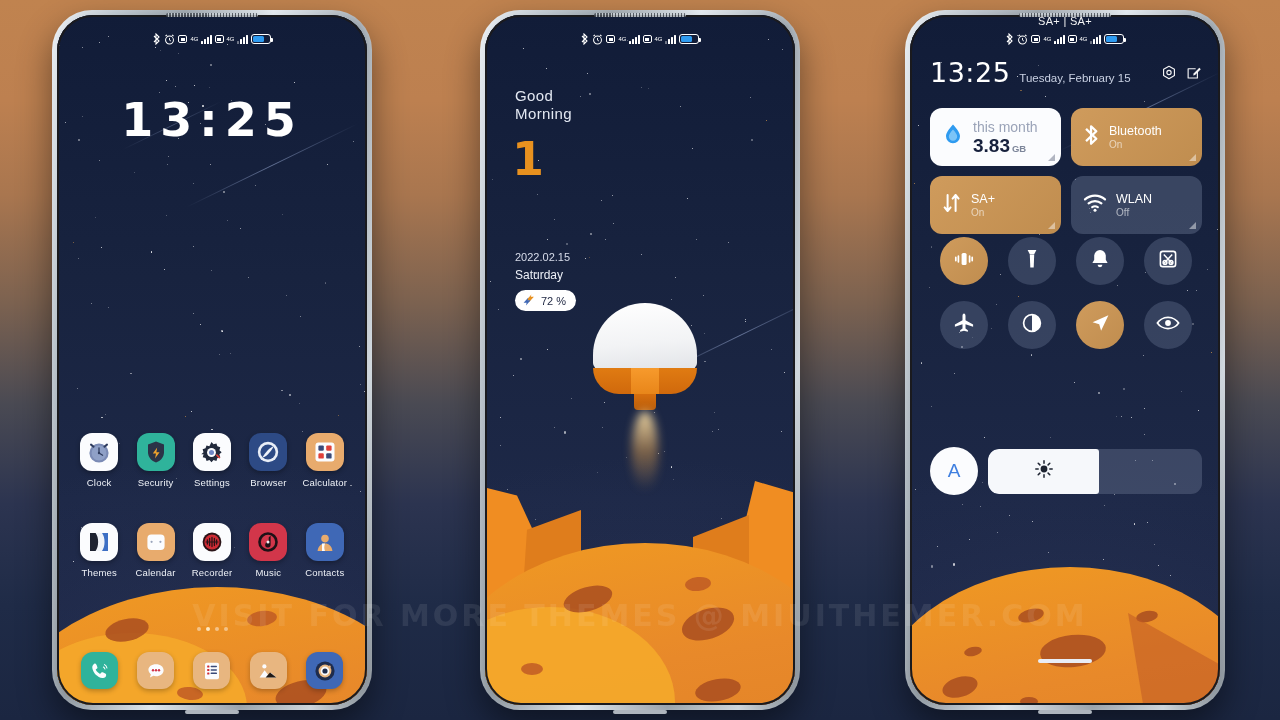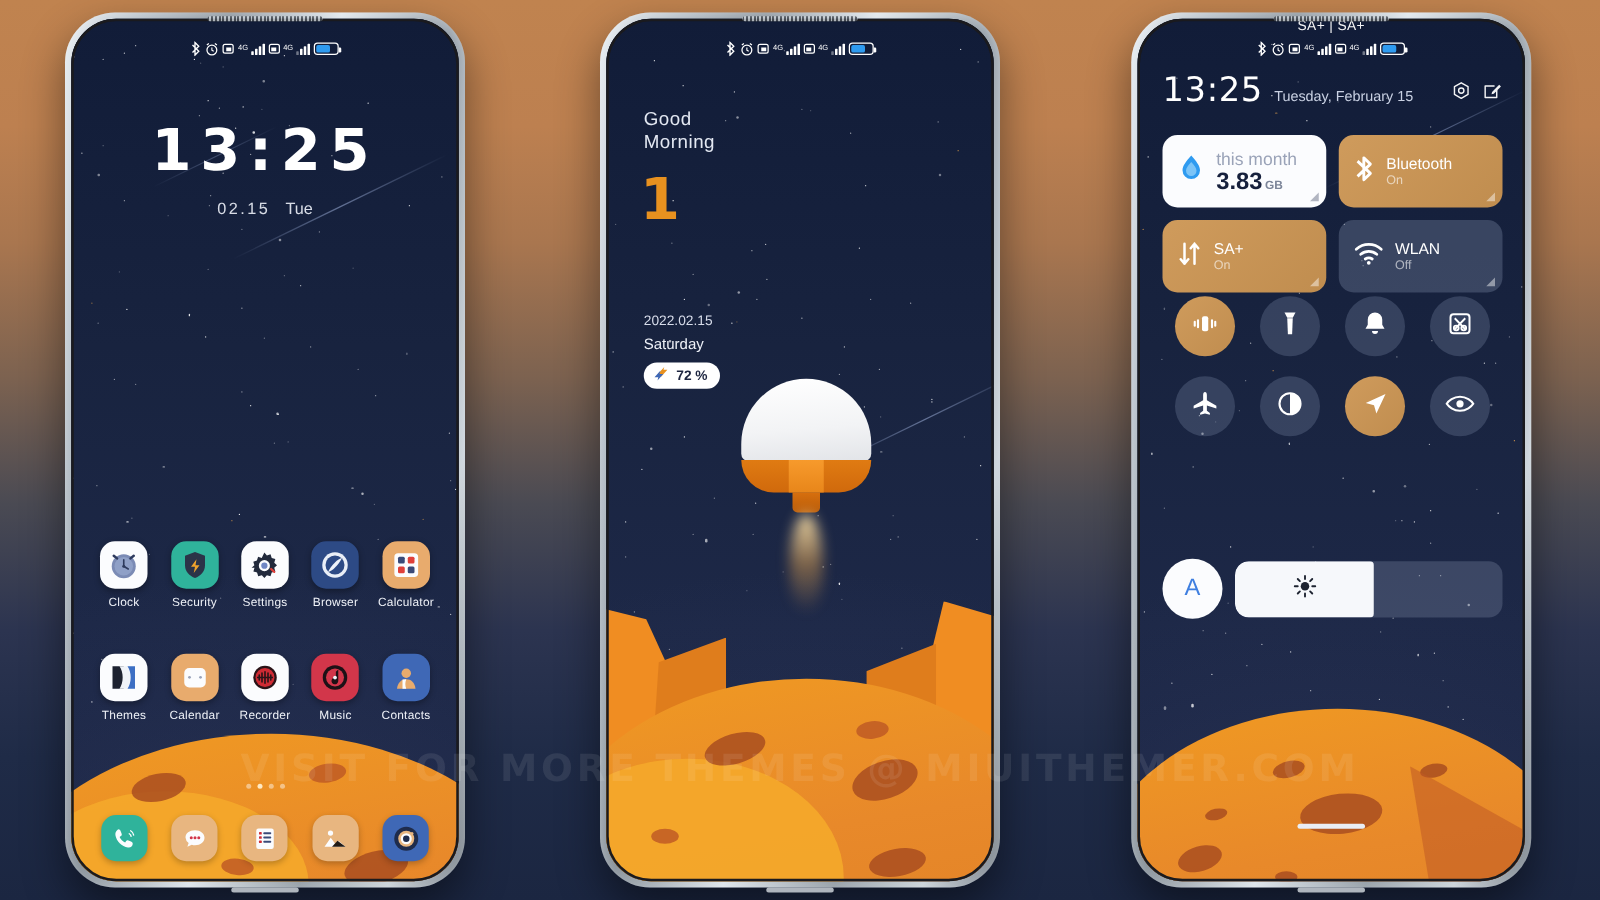--- a/index.html
+++ b/index.html
@@ -165,21 +165,21 @@
     position:absolute; top:160px; left:27px; z-index:4;
     font-size:62px; font-weight:700; color:#fff; line-height:.88;
     font-family:"DejaVu Sans", sans-serif; letter-spacing:-2px;
   }
   .l2-date{ position:absolute; top:236px; left:30px; z-index:4; color:#d7dcea; font-size:11px; }
   .l2-day{ position:absolute; top:253px; left:30px; z-index:4; color:#eef1f8; font-size:12px; }
   .batt-pill{
     position:absolute; top:275px; left:30px; z-index:4;
     background:#fff; border-radius:11px; height:21px; padding:0 10px 0 7px;
     display:flex; align-items:center; gap:5px;
-    font-size:11px; color:#1d2540; font-weight:700;
+    font-size:11px; color:#1d2540; font-weight:400;
   }
 
   
   .rocket{ position:absolute; z-index:4; }
   .rk-dome{
     width:104px;height:66px;border-radius:52px 52px 6px 6px;
     background:linear-gradient(175deg,#ffffff 0%,#f2f3f5 60%,#e2e4e8 100%);
   }
   .rk-band{
     width:104px;height:26px;margin-top:-1px;
@@ -421,23 +421,20 @@
             <i></i>
           </span>
         <span class="battery">
             <i></i>
           </span>
       </div>
     </div>
 
     <div class="lock-clock">
       <div class="lock-time">13:25</div>
-      <div class="lock-date">
-        <span>02.15</span><span class="dow">Tue</span>
-      </div>
     </div>
 
     <div class="app-grid" id="grid-row-2">
       <div class="app">
         <div class="app-ico" style="background:#fbfcfe">
           <svg width="26" height="26" viewBox="0 0 26 26">
             <path d="M4 4h9v18H4z" fill="#1d2230"></path>
             <path d="M9.6 4h6.4c3.4 4.6 3.4 13.4 0 18H9.6c3.4-4.6 3.4-13.4 0-18z" fill="#f0f3f8"></path>
             <path d="M16 4h6v18h-6c3.4-4.6 3.4-13.4 0-18z" fill="#3d6fc4"></path>
           </svg>

